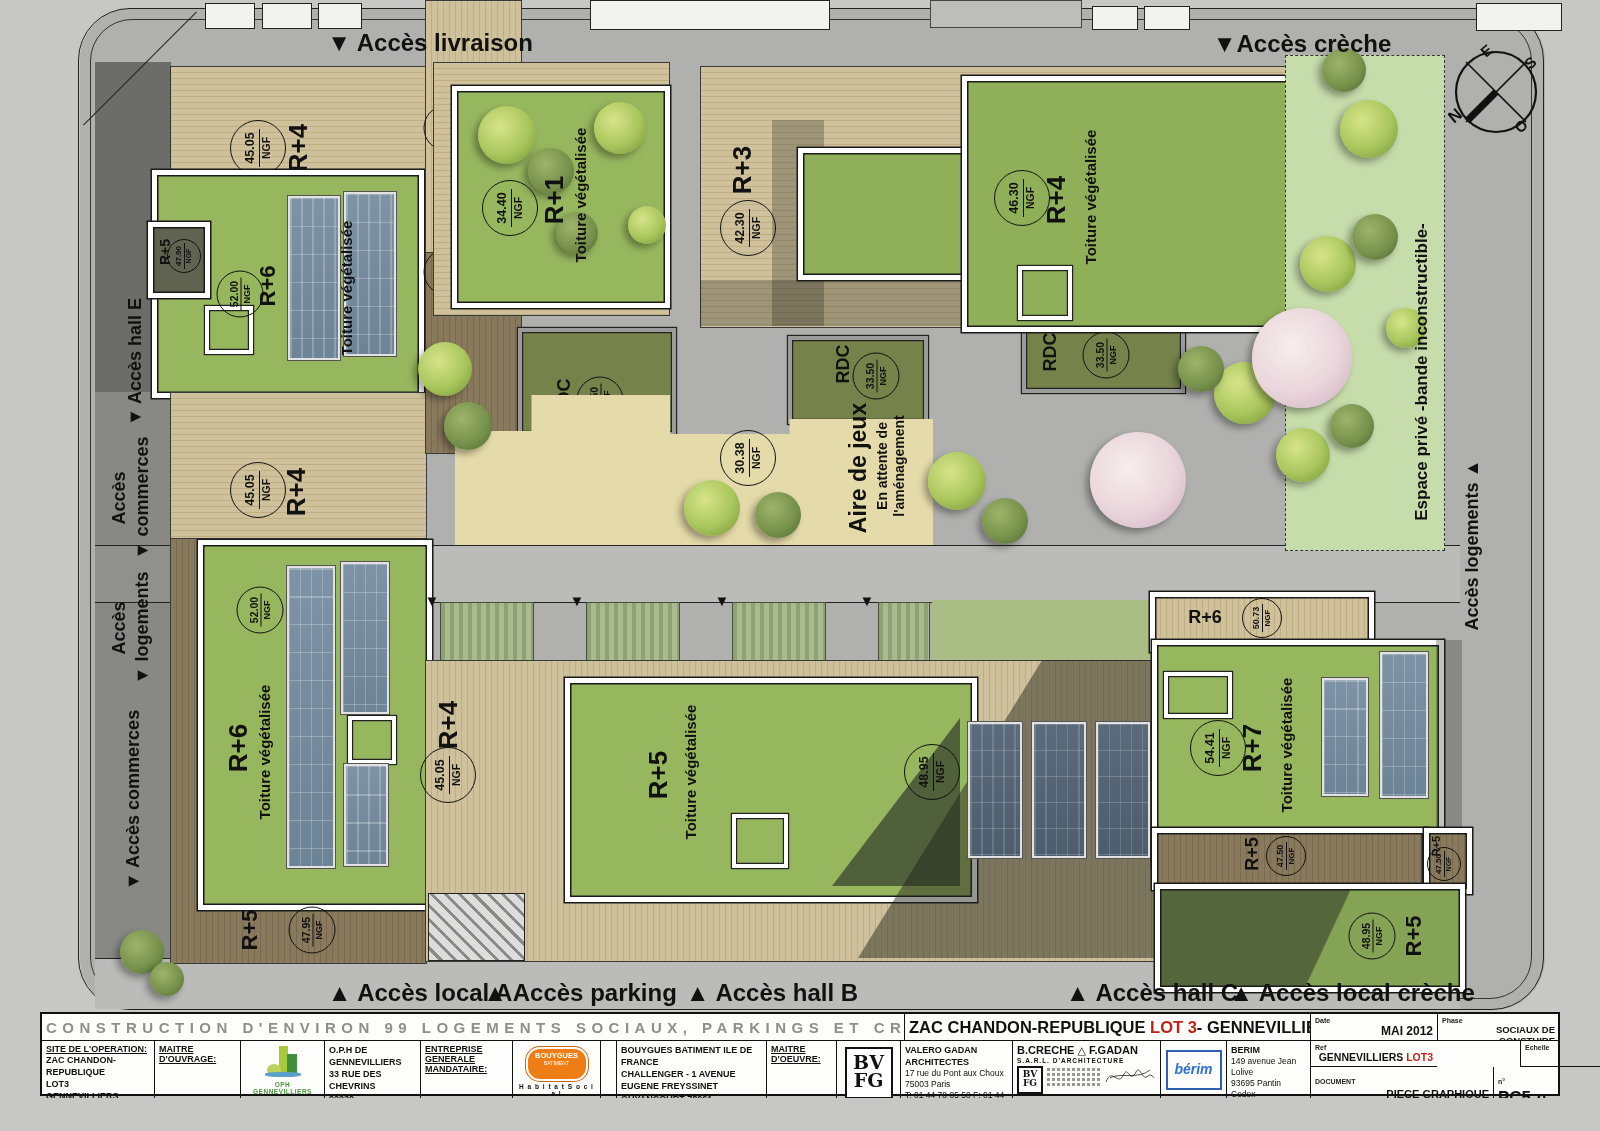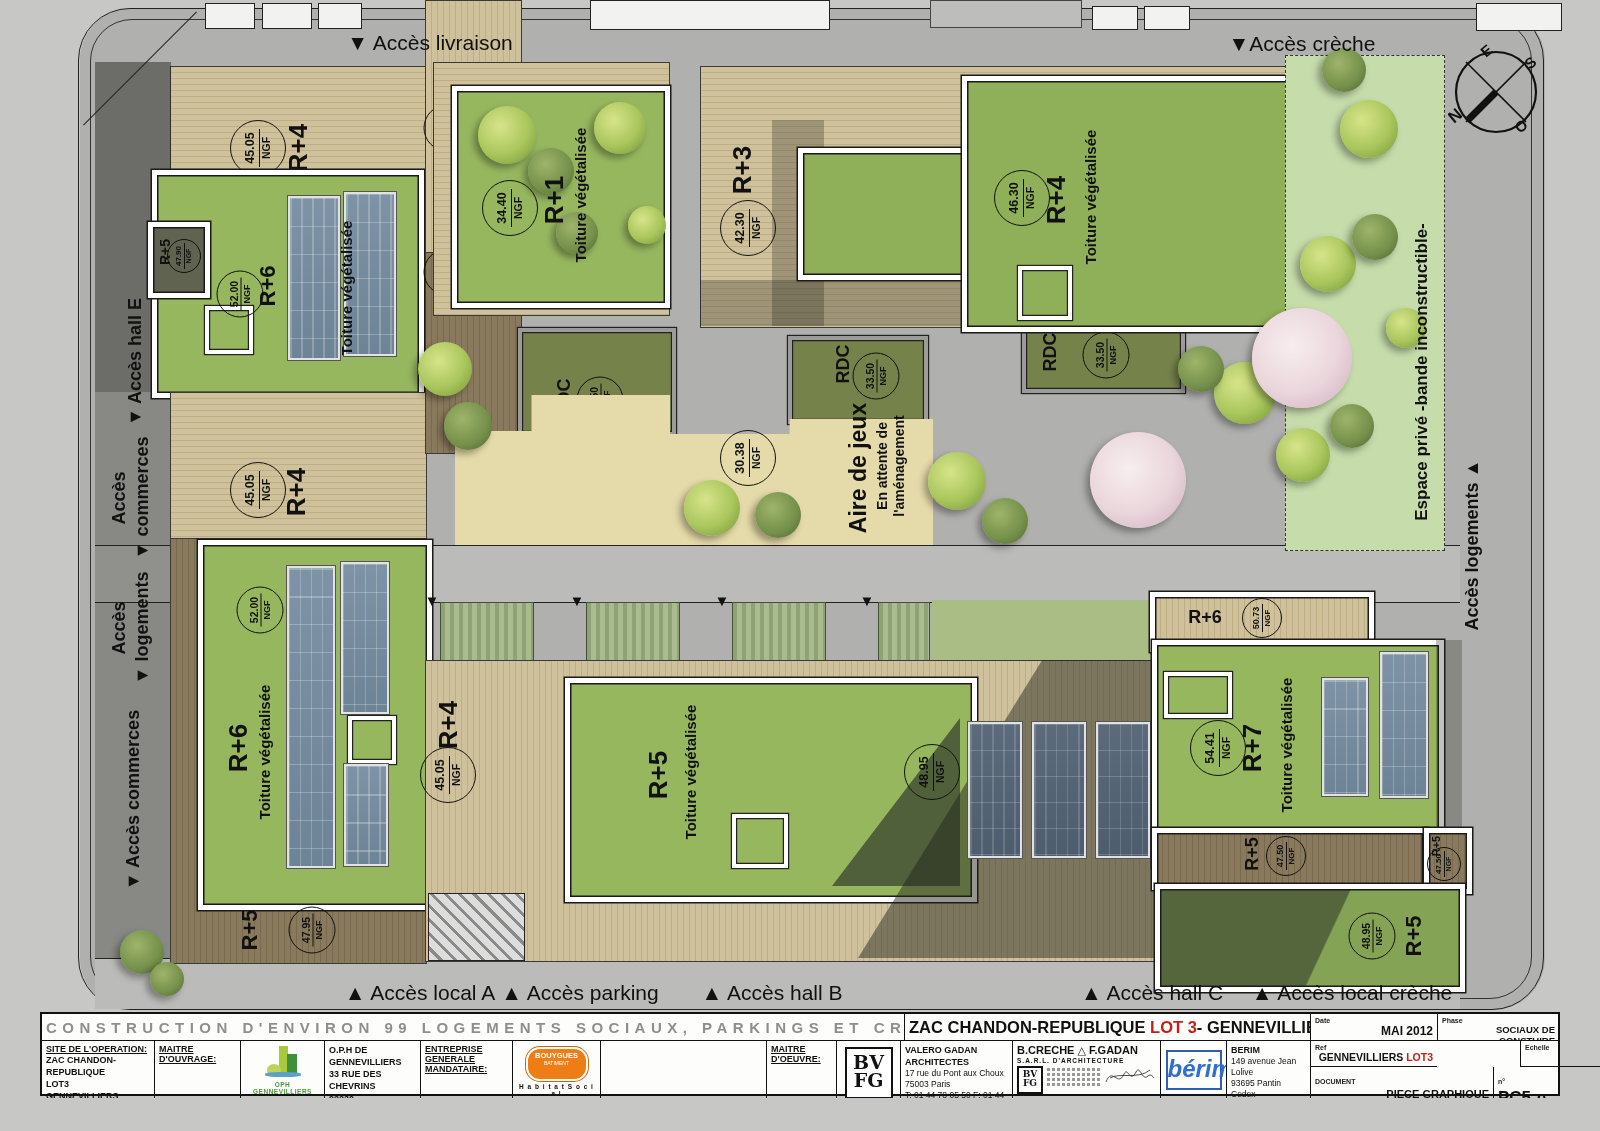--- a/index.html
+++ b/index.html
@@ -42,21 +42,21 @@
   
   .ctr{position:absolute;transform:translate(-50%,-50%);white-space:nowrap;}
   .r90{transform:translate(-50%,-50%) rotate(-90deg);}
   .lbl{font-weight:bold;color:#111;}
   .lvl26{font-size:26px;font-weight:bold;}
   .lvl22{font-size:22px;font-weight:bold;}
   .lvl18{font-size:18px;font-weight:bold;}
   .lvl14{font-size:14px;font-weight:bold;}
   .lvl12{font-size:11px;font-weight:bold;}
   .note{font-size:15px;font-weight:600;}
-  .acc{font-size:21px;font-weight:normal;}
+  .acc{font-size:24px;font-weight:bold;}
   .acc-s{font-size:18px;font-weight:bold;}
   .two{line-height:1.25;text-align:center;}
   .ngf{display:flex;flex-direction:column;align-items:center;justify-content:center;
        border:1.7px solid #111;border-radius:50%;box-sizing:border-box;}
   .ngf .v{font-weight:bold;border-bottom:1.4px solid #111;padding:0 3px;line-height:1.25;}
   .ngf .u{font-weight:bold;line-height:1.2;}
   .s54{width:56px;height:56px;} .s54 .v{font-size:12.5px;} .s54 .u{font-size:10.5px;}
   .s46{width:47px;height:47px;} .s46 .v{font-size:10.5px;} .s46 .u{font-size:9px;}
   .s40{width:40px;height:40px;} .s40 .v{font-size:9px;} .s40 .u{font-size:8px;}
   .s34{width:34px;height:34px;} .s34 .v{font-size:8px;} .s34 .u{font-size:7px;}
@@ -461,20 +461,26 @@
     <div class="cell" style="left:470px;top:27px;width:88px;height:57px;text-align:center;">
       <div class="bouy" style="margin:3px auto 2px;width:62px;height:30px;padding-top:4px;">
         <div style="font-size:7.5px;font-weight:bold;">BOUYGUES</div>
         <div style="font-size:5px;">BATIMENT</div>
       </div>
       <div style="font-size:6.5px;font-weight:bold;letter-spacing:1px;">H a b i t a t   S o c i a l</div>
     </div>
     <div class="cell" style="left:558px;top:27px;width:16px;height:57px;padding:0;">
       
     </div>
+    <div class="cell" style="left:574px;top:27px;width:150px;height:57px;">
+      <div class="t9">BOUYGUES BATIMENT ILE DE FRANCE</div>
+      <div class="t9">CHALLENGER - 1 AVENUE EUGENE FREYSSINET</div>
+      <div class="t9">GUYANCOURT 78061</div>
+
+    </div>
     <div class="cell" style="left:724px;top:27px;width:70px;height:57px;">
       <div class="h-u">MAITRE D'OEUVRE:</div>
     </div>
     <div class="cell" style="left:794px;top:27px;width:64px;height:57px;">
       <div class="bvfg" style="margin:3px auto;width:44px;height:44px;padding-top:4px;font-size:19px;">
         <div>BV</div>
         <div>FG</div>
       </div>
     </div>
     <div class="cell" style="left:858px;top:27px;width:112px;height:57px;">
@@ -498,21 +504,21 @@
             <div class="blur-line"></div>
             <div class="blur-line"></div>
             <div class="blur-line"></div>
         </div>
         <svg width="52" height="26" viewBox="0 0 52 26" style="margin-top:-2px;">
           <path class="sig" d="M2,18 C8,2 14,24 20,10 C24,2 26,20 32,8 C36,0 38,18 44,12 C47,9 50,14 50,14 M6,14 C16,8 34,16 46,6"></path>
         </svg>
       </div>
     </div>
     <div class="cell" style="left:1118px;top:27px;width:66px;height:57px;">
-      <div class="berimbox" style="margin:6px auto;width:52px;height:36px;font-size:24px;line-height:34px;">bérim</div>
+      <div class="berimbox" style="margin:6px auto;width:52px;height:36px;font-size:14px;line-height:34px;">bérim</div>
     </div>
     <div class="cell" style="left:1184px;top:27px;width:84px;height:57px;">
       <div class="t9">BERIM</div>
       <div class="t8">149 avenue Jean Lolive</div>
       <div class="t8">93695 Pantin Cedex</div>
 
     </div>
   </div>
 
 </div>

